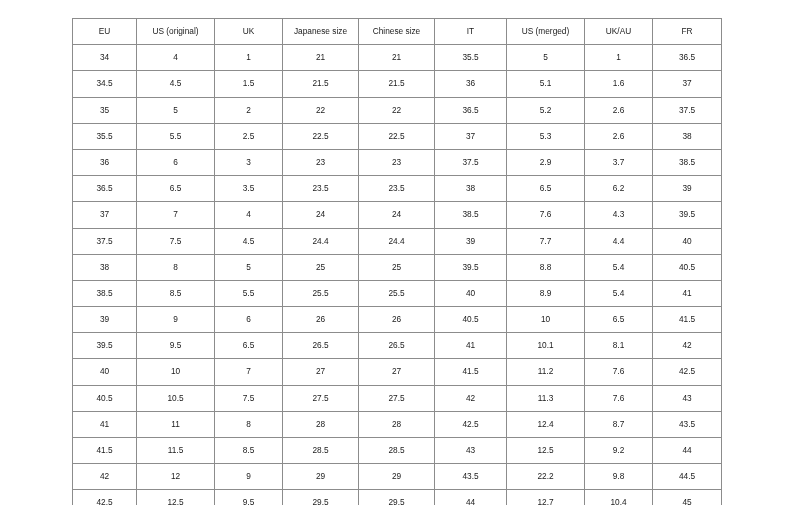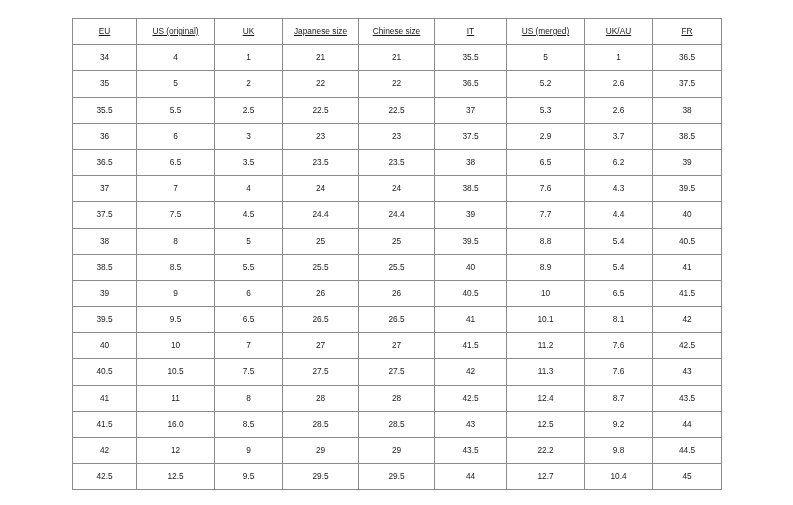--- a/index.html
+++ b/index.html
@@ -34,21 +34,20 @@
     vertical-align: middle;
     font-size: 8.3px;
     font-weight: normal;
     height: 25.2px;
     line-height: 1.1;
     padding: 0 1px;
     color: #1a1a1a;
   }
   table.size-table th {
     font-weight: normal;
-    text-decoration: underline;
   }
   
   col.c0 { width: 64px; }
   col.c1 { width: 78px; }
   col.c2 { width: 68px; }
   col.c3 { width: 76px; }
   col.c4 { width: 76px; }
   col.c5 { width: 72px; }
   col.c6 { width: 78px; }
   col.c7 { width: 68px; }
@@ -89,20 +88,31 @@
         <td>4</td>
         <td>1</td>
         <td>21</td>
         <td>21</td>
         <td>35.5</td>
         <td>5</td>
         <td>1</td>
         <td>36.5</td>
       </tr>
       <tr>
+        <td>34.5</td>
+        <td>4.5</td>
+        <td>1.5</td>
+        <td>21.5</td>
+        <td>21.5</td>
+        <td>36</td>
+        <td>5.1</td>
+        <td>1.6</td>
+        <td>37</td>
+      </tr>
+      <tr>
         <td>35</td>
         <td>5</td>
         <td>2</td>
         <td>22</td>
         <td>22</td>
         <td>36.5</td>
         <td>5.2</td>
         <td>2.6</td>
         <td>37.5</td>
       </tr>
@@ -233,21 +243,21 @@
         <td>8</td>
         <td>28</td>
         <td>28</td>
         <td>42.5</td>
         <td>12.4</td>
         <td>8.7</td>
         <td>43.5</td>
       </tr>
       <tr>
         <td>41.5</td>
-        <td>16.0</td>
+        <td>11.5</td>
         <td>8.5</td>
         <td>28.5</td>
         <td>28.5</td>
         <td>43</td>
         <td>12.5</td>
         <td>9.2</td>
         <td>44</td>
       </tr>
       <tr>
         <td>42</td>

